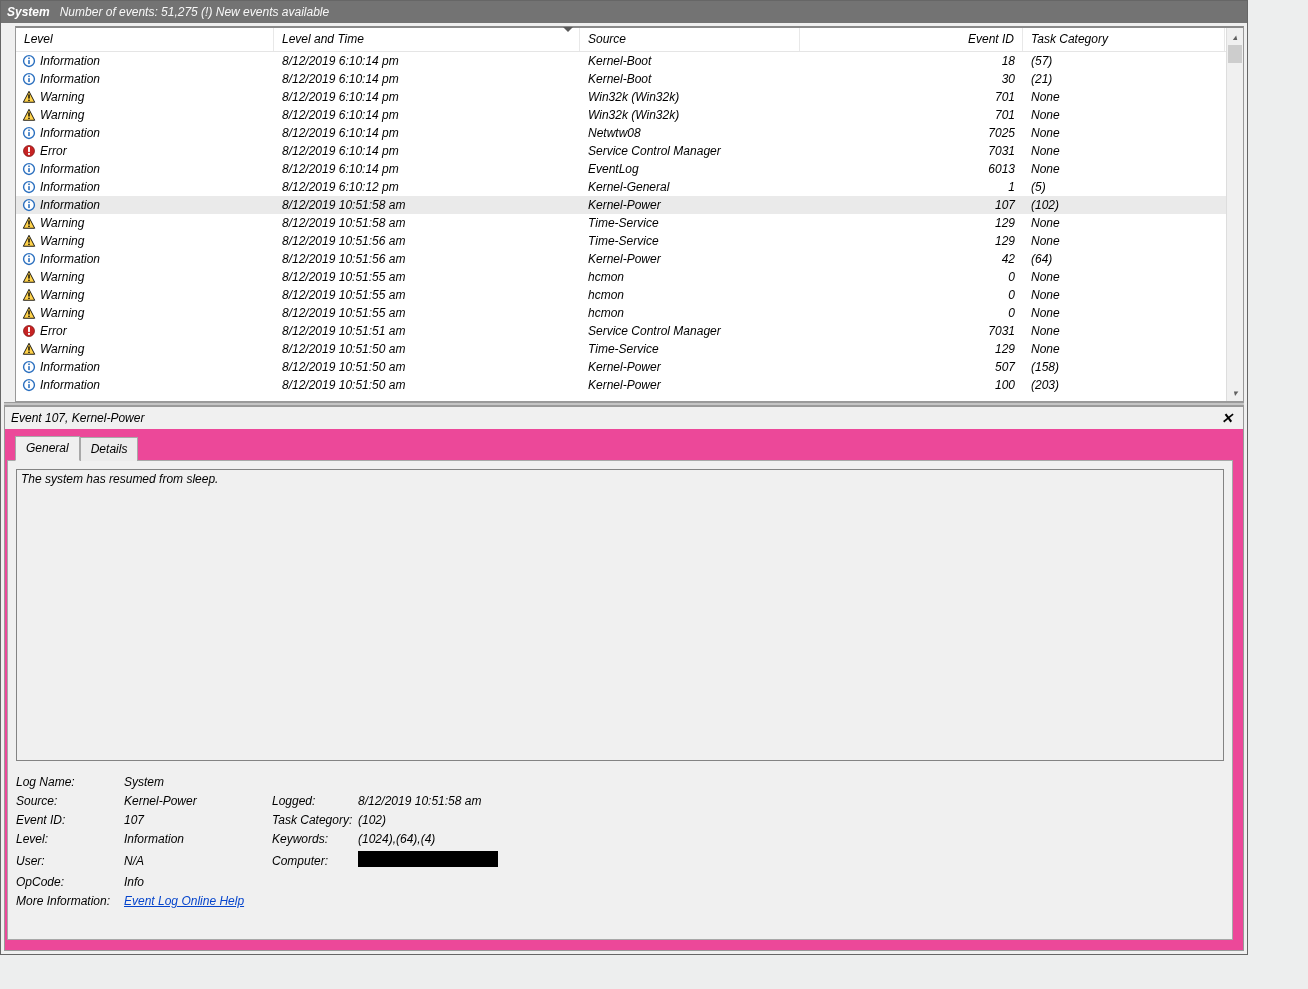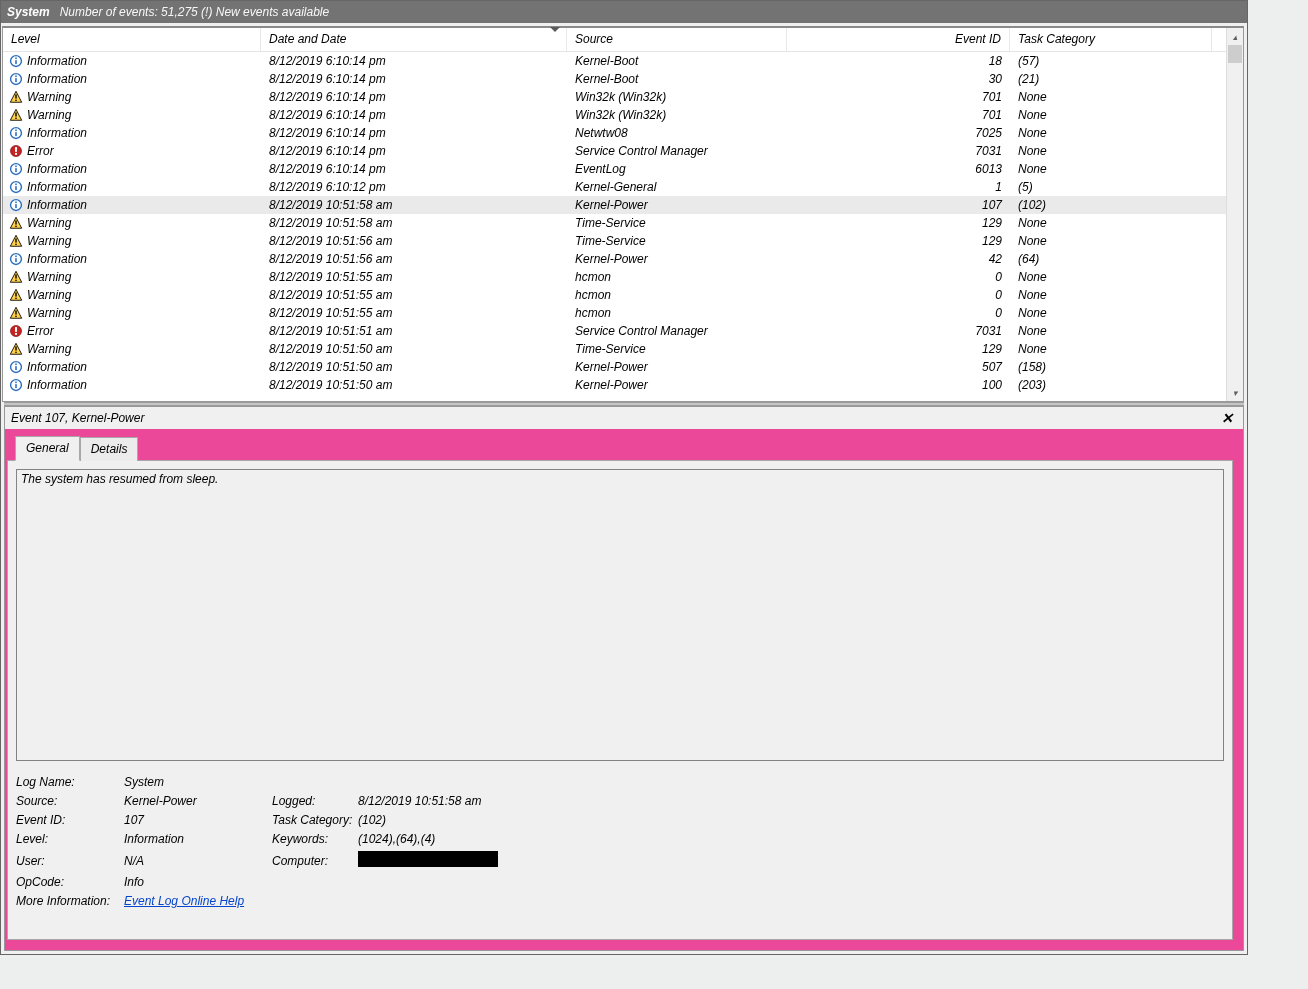--- a/index.html
+++ b/index.html
@@ -32,21 +32,21 @@
     font-size: 12px;
     display: flex;
     align-items: center;
     gap: 10px;
   }
   .titlebar .title-strong { font-weight: 600; }
   .titlebar .subtitle { font-weight: 400; opacity: .95; }
   .grid-wrap {
     border: 1px solid #999;
     border-top: 2px solid #8a8a8a;
-    margin: 3px 3px 0 1px;
+    margin: 3px 3px 0 14px;
     background: #fff;
     height: 376px;
     display: flex;
     flex-direction: column;
     position: relative;
   }
   .grid-header {
     display: grid;
     grid-template-columns: 258px 306px 220px 193px 30px 202px 16px;
     background: #fff;
@@ -213,21 +213,21 @@
 
   <div class="titlebar">
     <span class="title-strong">System</span>
     <span class="subtitle">Number of events: 51,275 (!) New events available</span>
   </div>
 
   <div class="grid-wrap">
     <div class="grid-header">
       <div class="gh-cell">Level</div>
       <div class="gh-cell">
-        <span>Date and Date</span>
+        <span>Level and Time</span>
         <span class="sort-ind" style="left:auto;right:6px;transform:none"></span>
       </div>
       <div class="gh-cell">Source</div>
       <div class="gh-cell num" style="grid-column: span 2;">Event ID</div>
       <div class="gh-cell">Task Category</div>
       <div class="gh-cell" style="border-right:none"></div>
     </div>
     <div class="grid-body" id="grid-body">
         <div class="row">
           <div class="cell lvl">

